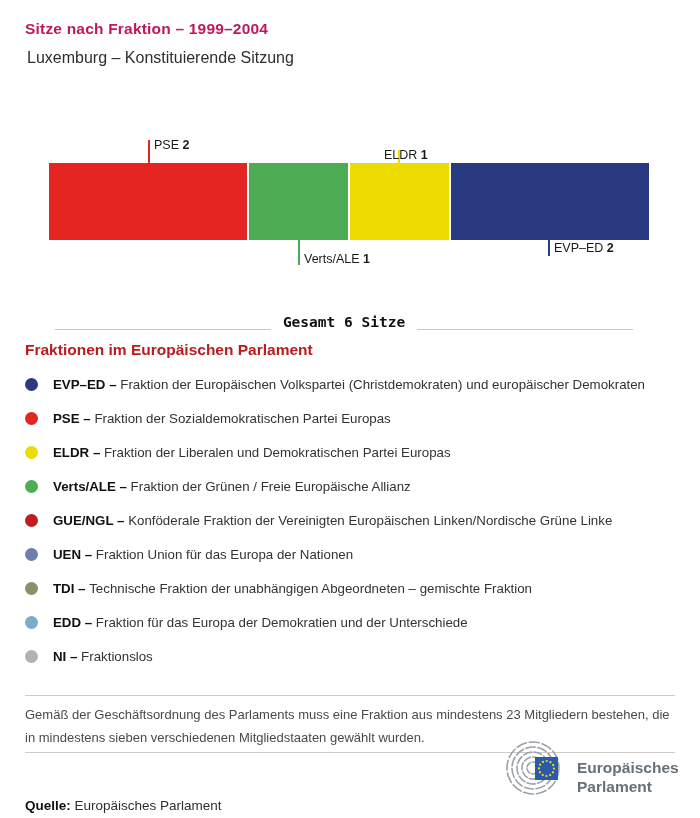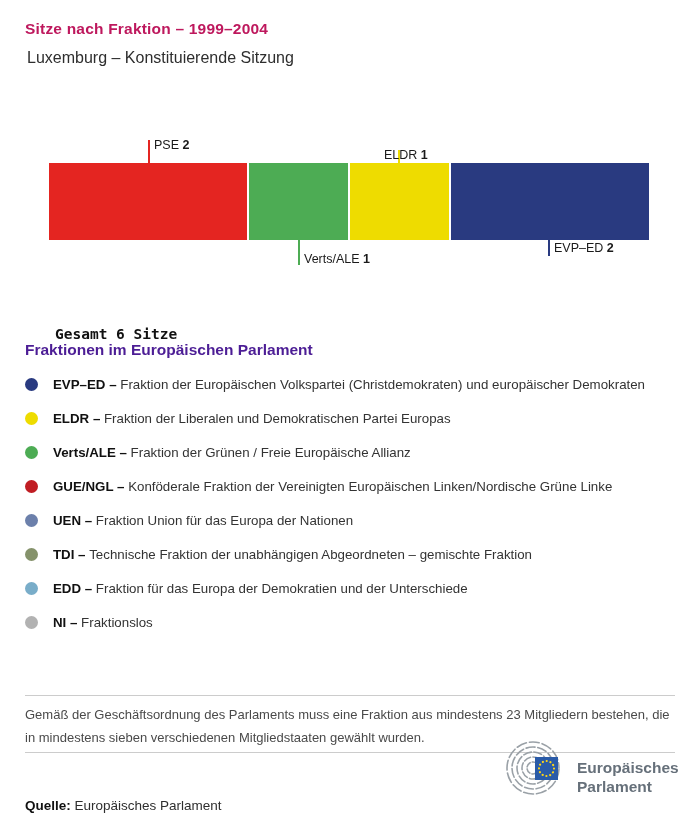--- a/index.html
+++ b/index.html
@@ -14,27 +14,27 @@
 
   
   .chart { position:absolute; top:135px; left:0; width:576px; height:135px; }
   .seat-bar { position:absolute; left:49px; top:28px; width:600px; height:77px; display:flex; gap:2px; }
   .seg { height:100%; }
   .tick { position:absolute; width:1.5px; }
   .callout { position:absolute; font-size:12.5px; white-space:nowrap; color:#1a1a1a; }
   .callout b { font-weight:bold; }
 
   
-  .divider { position:absolute; top:314px; left:55px; width:578px; display:flex; align-items:flex-start; gap:12px;flex-direction:column; }
+  .divider { position:absolute; top:314px; left:55px; width:578px; display:flex; align-items:flex-end; gap:12px; }
   .divider .line { flex:1; height:1px; background:#c9c9c9; }
   .divider .label { font-family:"DejaVu Sans Mono", monospace; font-weight:bold; font-size:14.5px; color:#111; }
 
   
   .legend { position:absolute; top:341px; left:25px; width:664px; }
-  .legend-heading { margin:0 0 8px 0; font-size:15.5px; font-weight:bold; color:#4c1d95; }
+  .legend-heading { margin:0 0 8px 0; font-size:15.5px; font-weight:bold; color:#b91c1c; }
   .lrow { display:flex; align-items:center; height:34px; }
   .dot { width:13px; height:13px; border-radius:50%; margin-right:15px; flex:0 0 13px; }
   .ltext { font-size:13.3px; color:#333; white-space:nowrap; }
   .ltext b { color:#111; }
 
   
   .rule { position:absolute; left:25px; width:650px; height:1px; background:#cccccc; }
   .rule-top { top:695px; }
   .rule-bottom { top:752px; }
   .footnote { position:absolute; top:704px; left:25px; width:648px; font-size:13px; line-height:1.75; color:#4a4a4a; }
@@ -75,20 +75,24 @@
     <div class="label">Gesamt 6 Sitze</div>
     <div class="line"></div>
   </div>
 
   <div class="legend">
     <div class="legend-heading">Fraktionen im Europäischen Parlament</div>
     <div>
         <div class="lrow">
           <span class="dot" style="background: rgb(41, 58, 128);"></span>
           <span class="ltext"><b>EVP–ED – </b><span>Fraktion der Europäischen Volkspartei (Christdemokraten) und europäischer Demokraten</span></span>
+        </div>
+        <div class="lrow">
+          <span class="dot" style="background: rgb(228, 37, 33);"></span>
+          <span class="ltext"><b>PSE – </b><span>Fraktion der Sozialdemokratischen Partei Europas</span></span>
         </div>
         <div class="lrow">
           <span class="dot" style="background: rgb(238, 220, 0);"></span>
           <span class="ltext"><b>ELDR – </b><span>Fraktion der Liberalen und Demokratischen Partei Europas</span></span>
         </div>
         <div class="lrow">
           <span class="dot" style="background: rgb(77, 172, 84);"></span>
           <span class="ltext"><b>Verts/ALE – </b><span>Fraktion der Grünen / Freie Europäische Allianz</span></span>
         </div>
         <div class="lrow">

